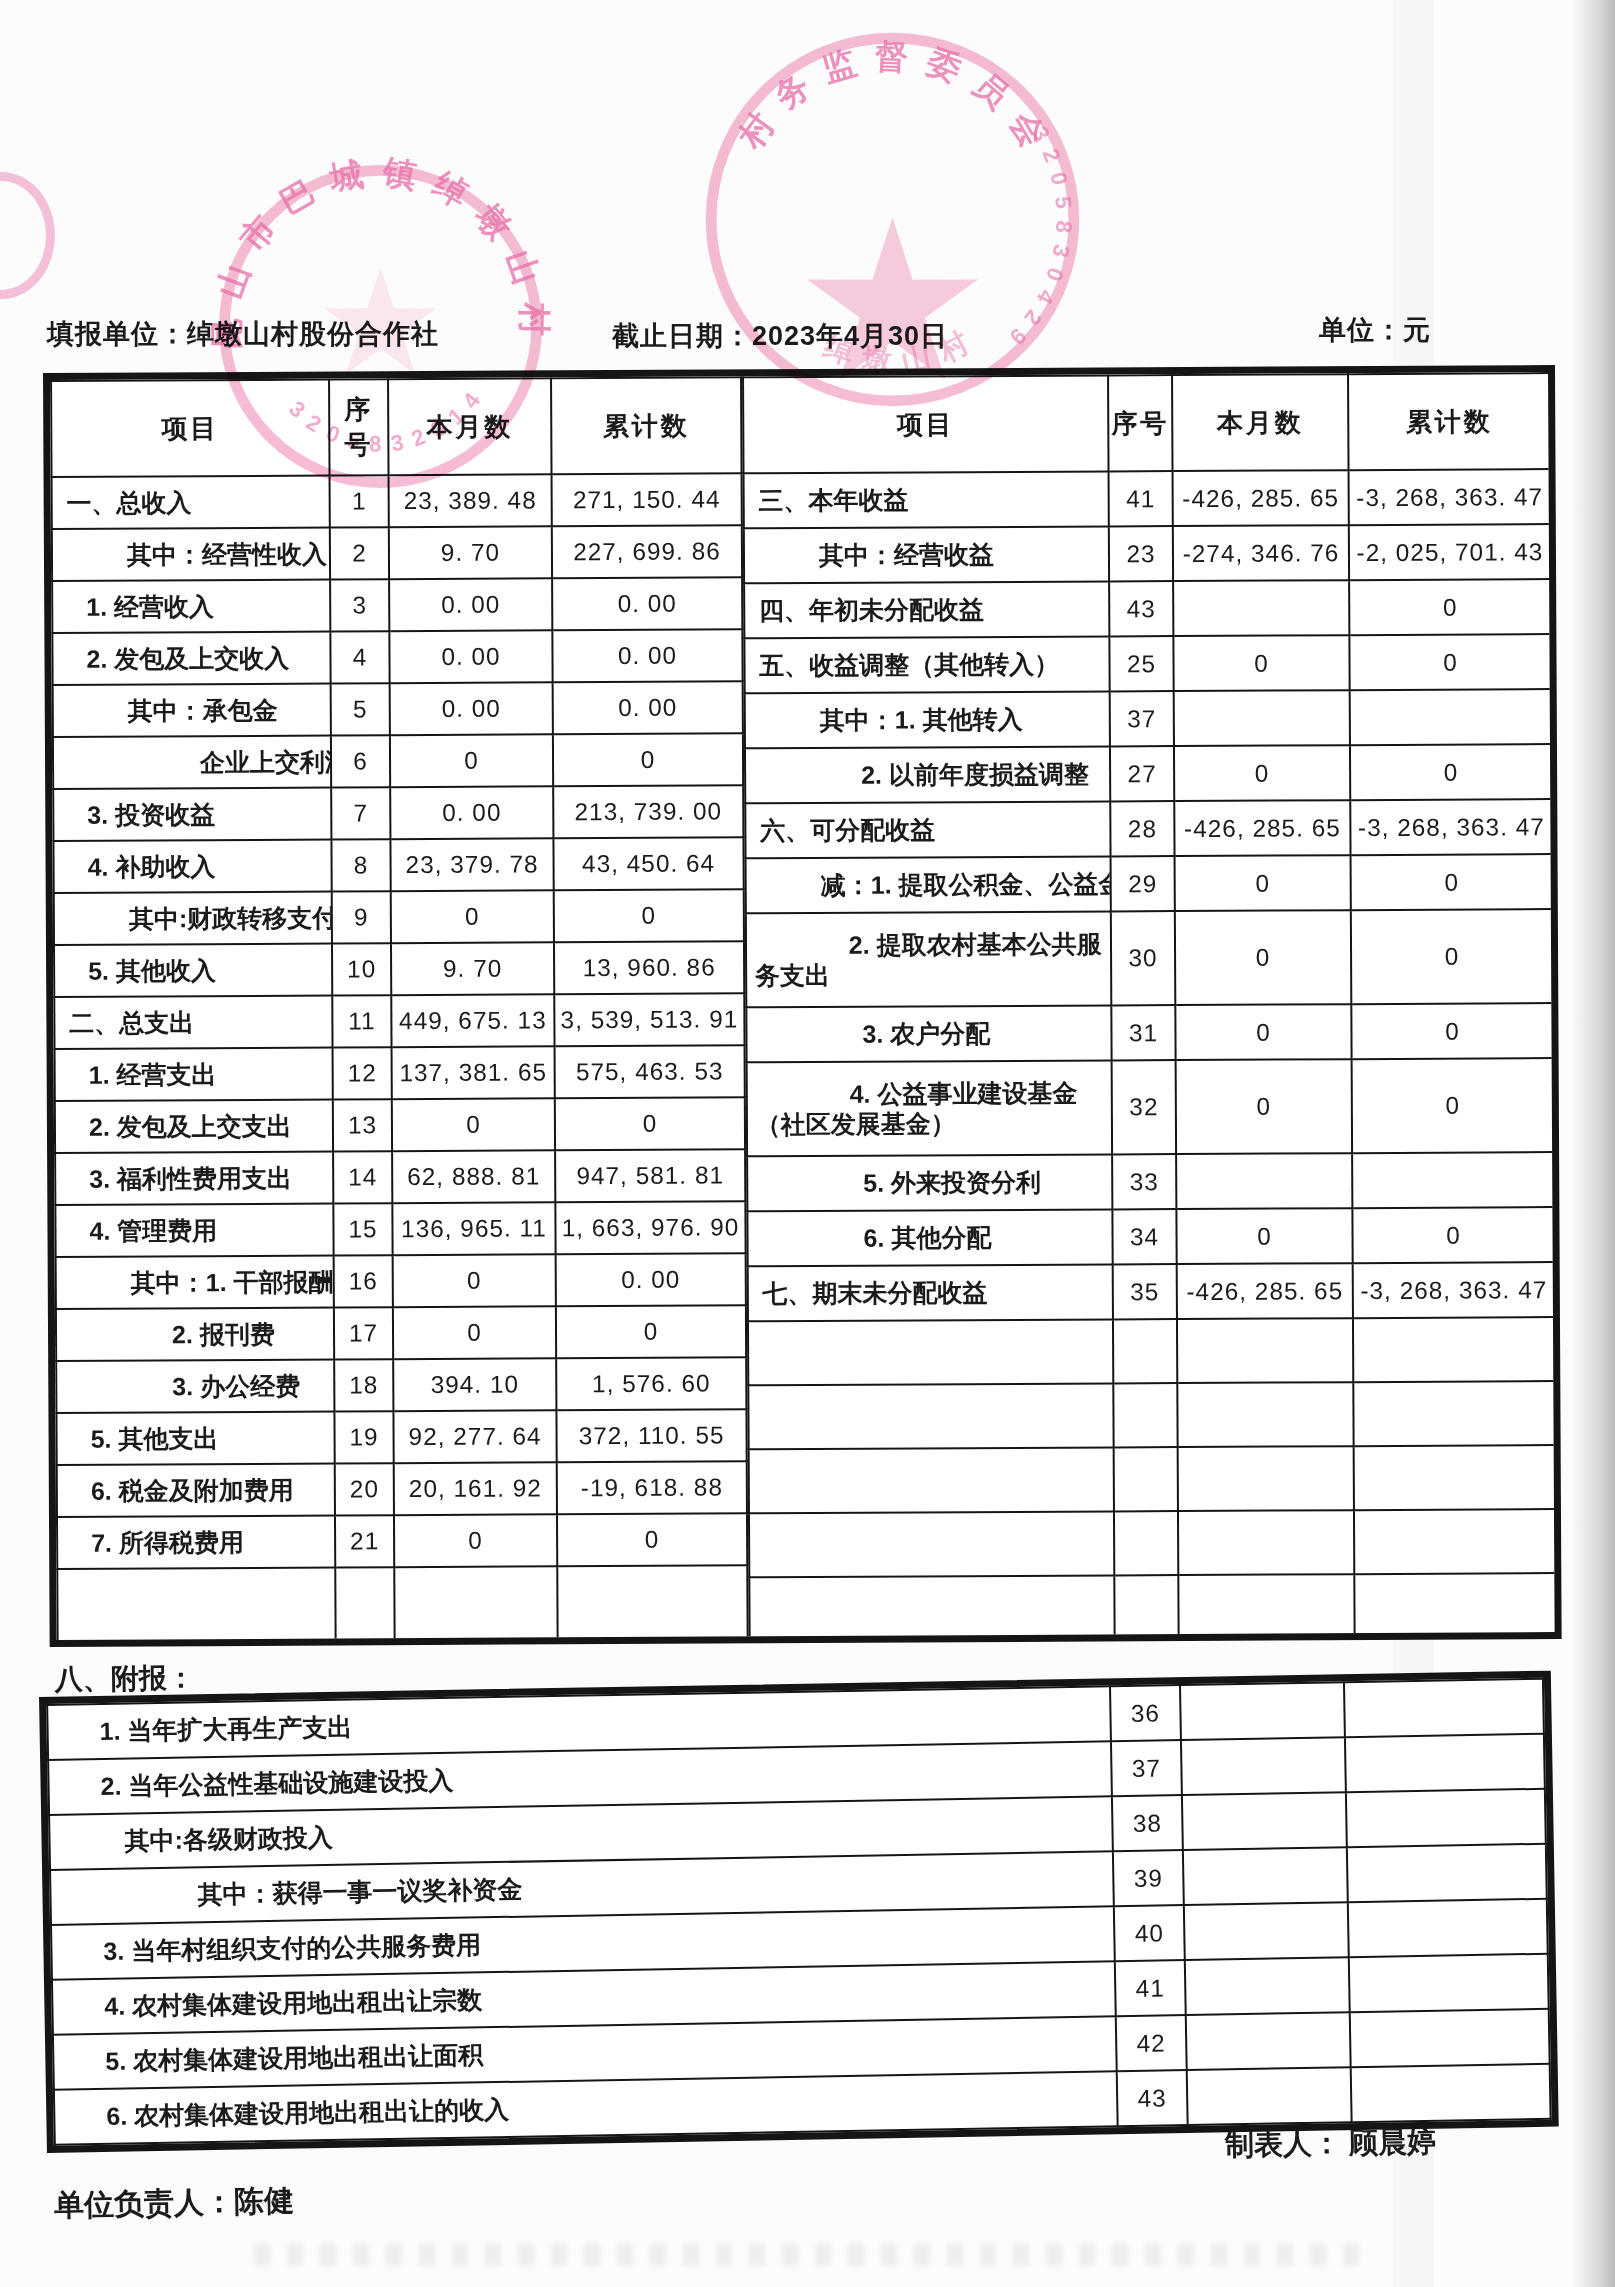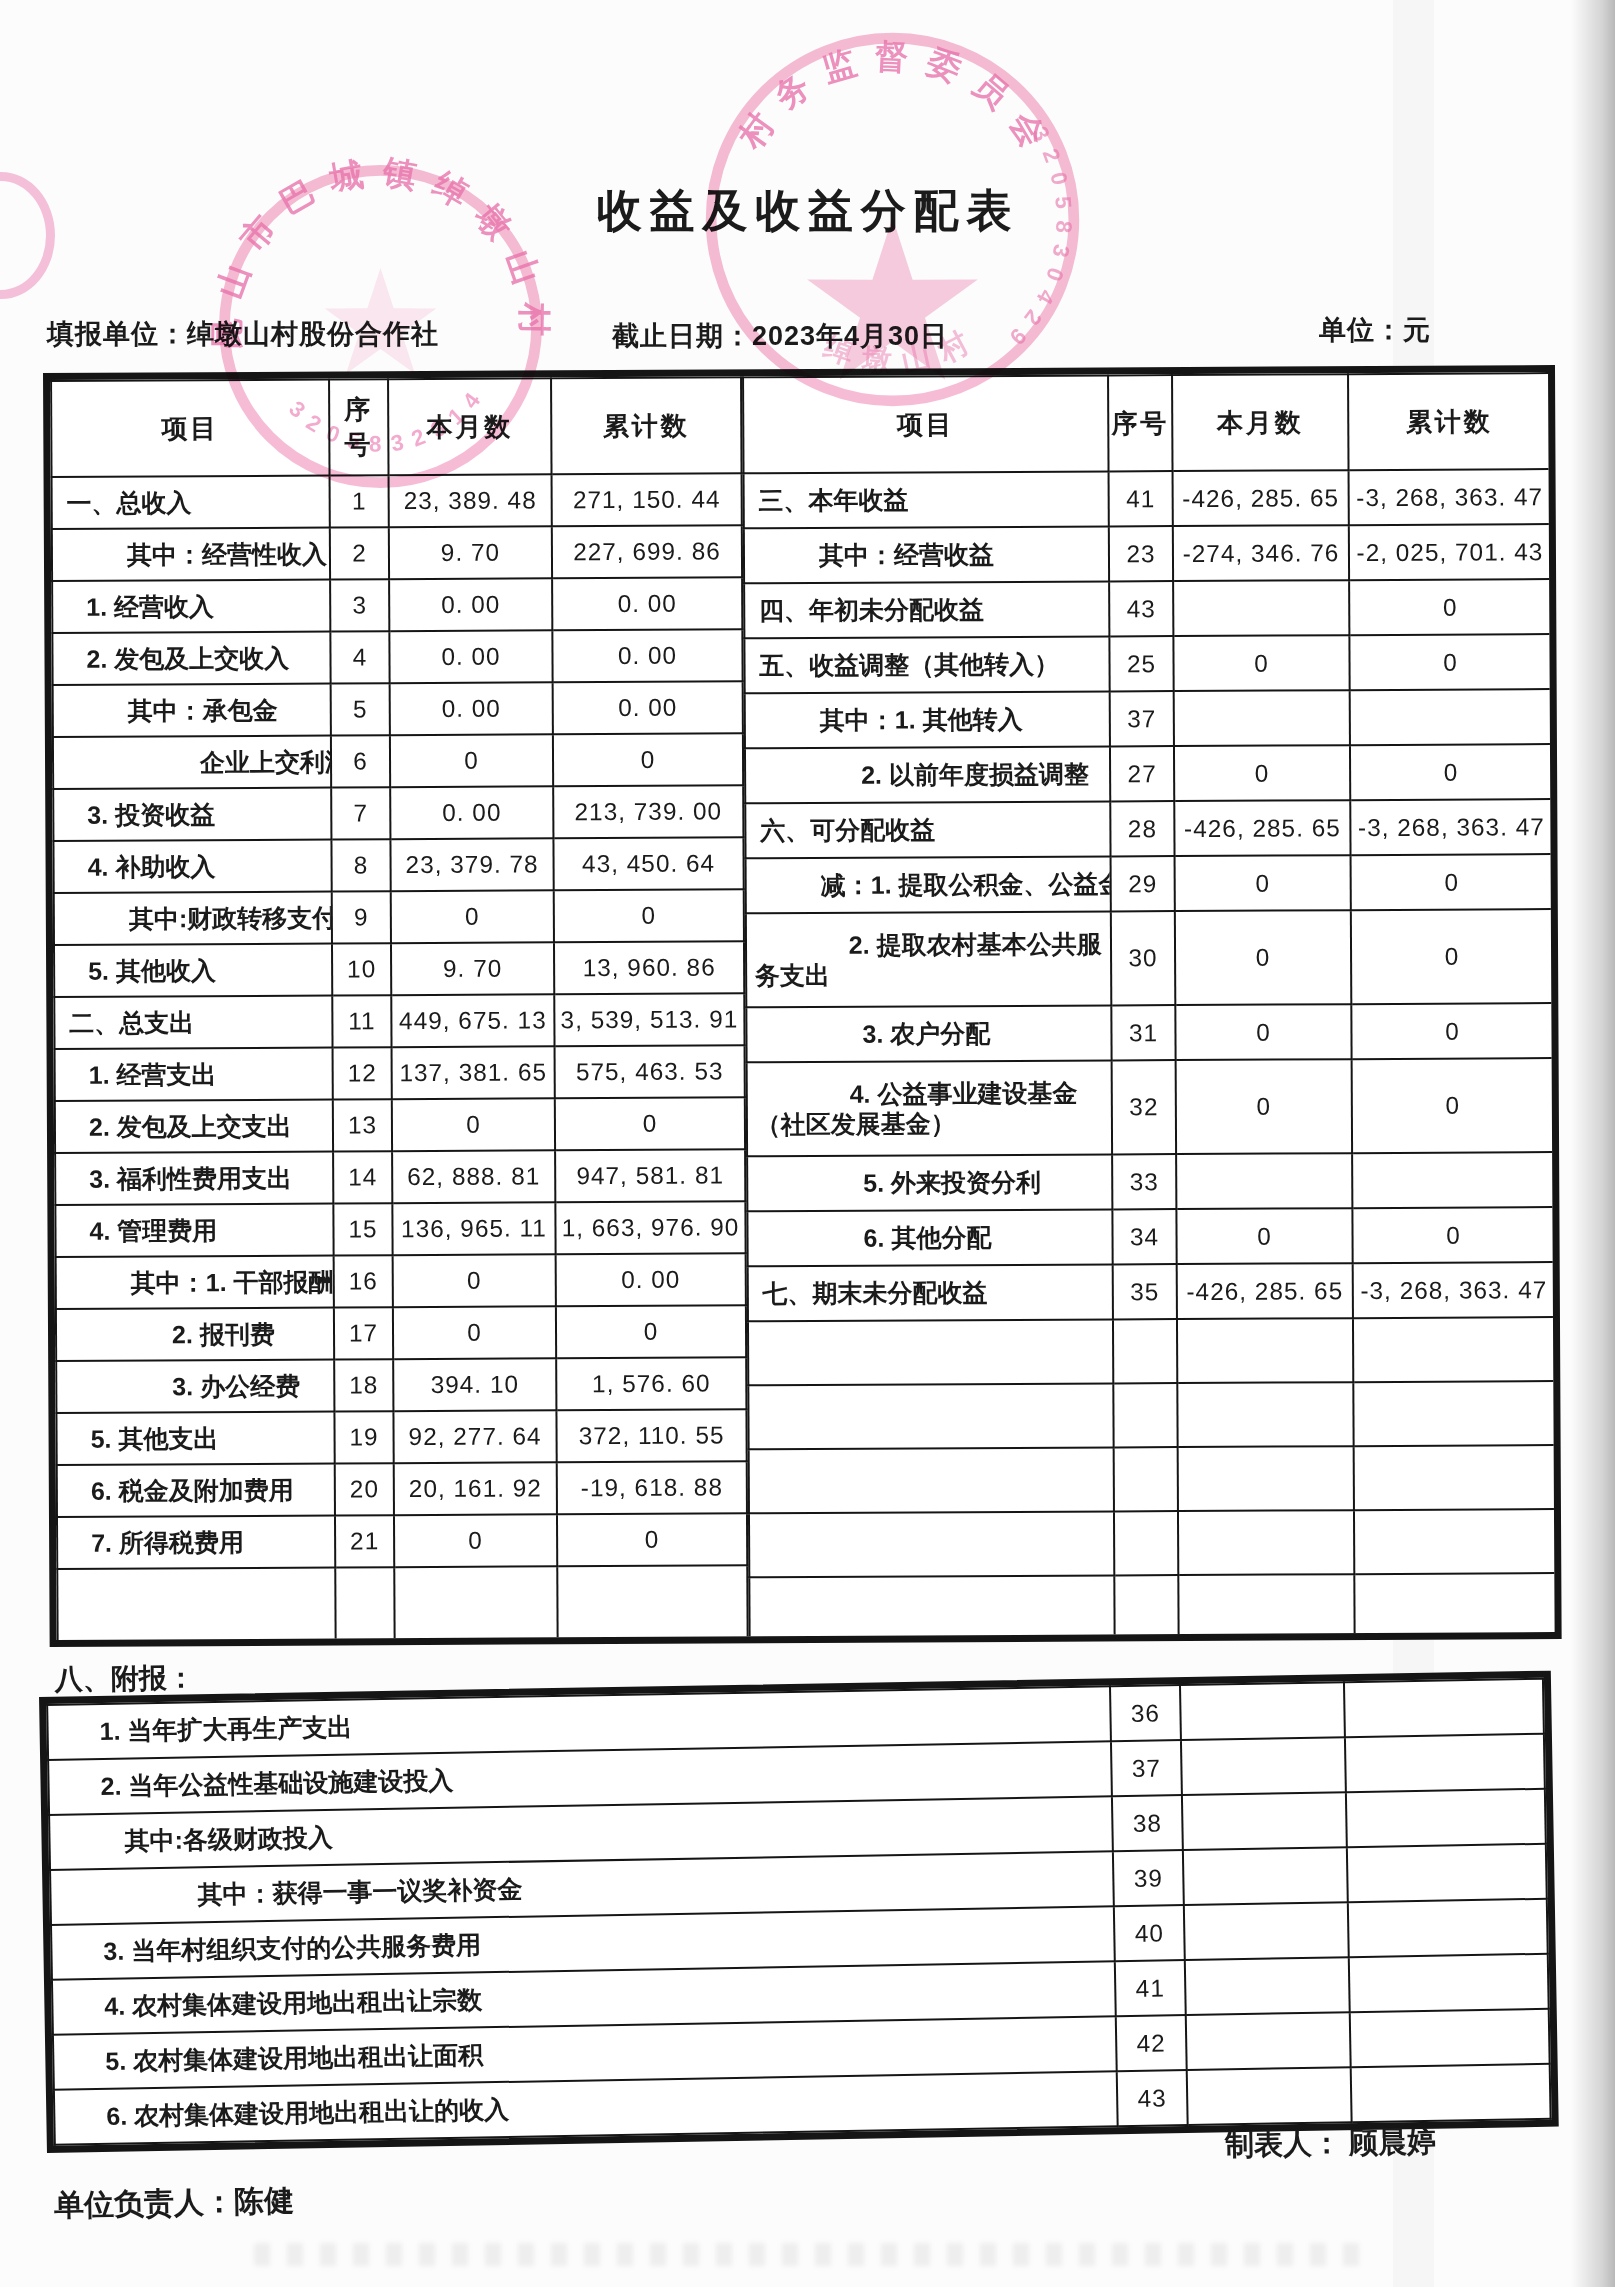--- a/index.html
+++ b/index.html
@@ -99,21 +99,20 @@
   .star-faint{opacity:.22;}
 </style>
 </head>
 <body>
 
 <div class="sheet">
 
   <div class="scan-stripe"></div>
   <div class="stamp-frag"></div>
 
-  <h1 class="page-title">收益及收益分配表</h1>
 
   <div class="info-row">
     <span class="info-unit">填报单位：绰墩山村股份合作社</span>
     <span class="info-date">截止日期：2023年4月30日</span>
     <span class="info-currency">单位：元</span>
   </div>
 
   <div class="main-table">
     <table class="half left-half">
       <colgroup>

